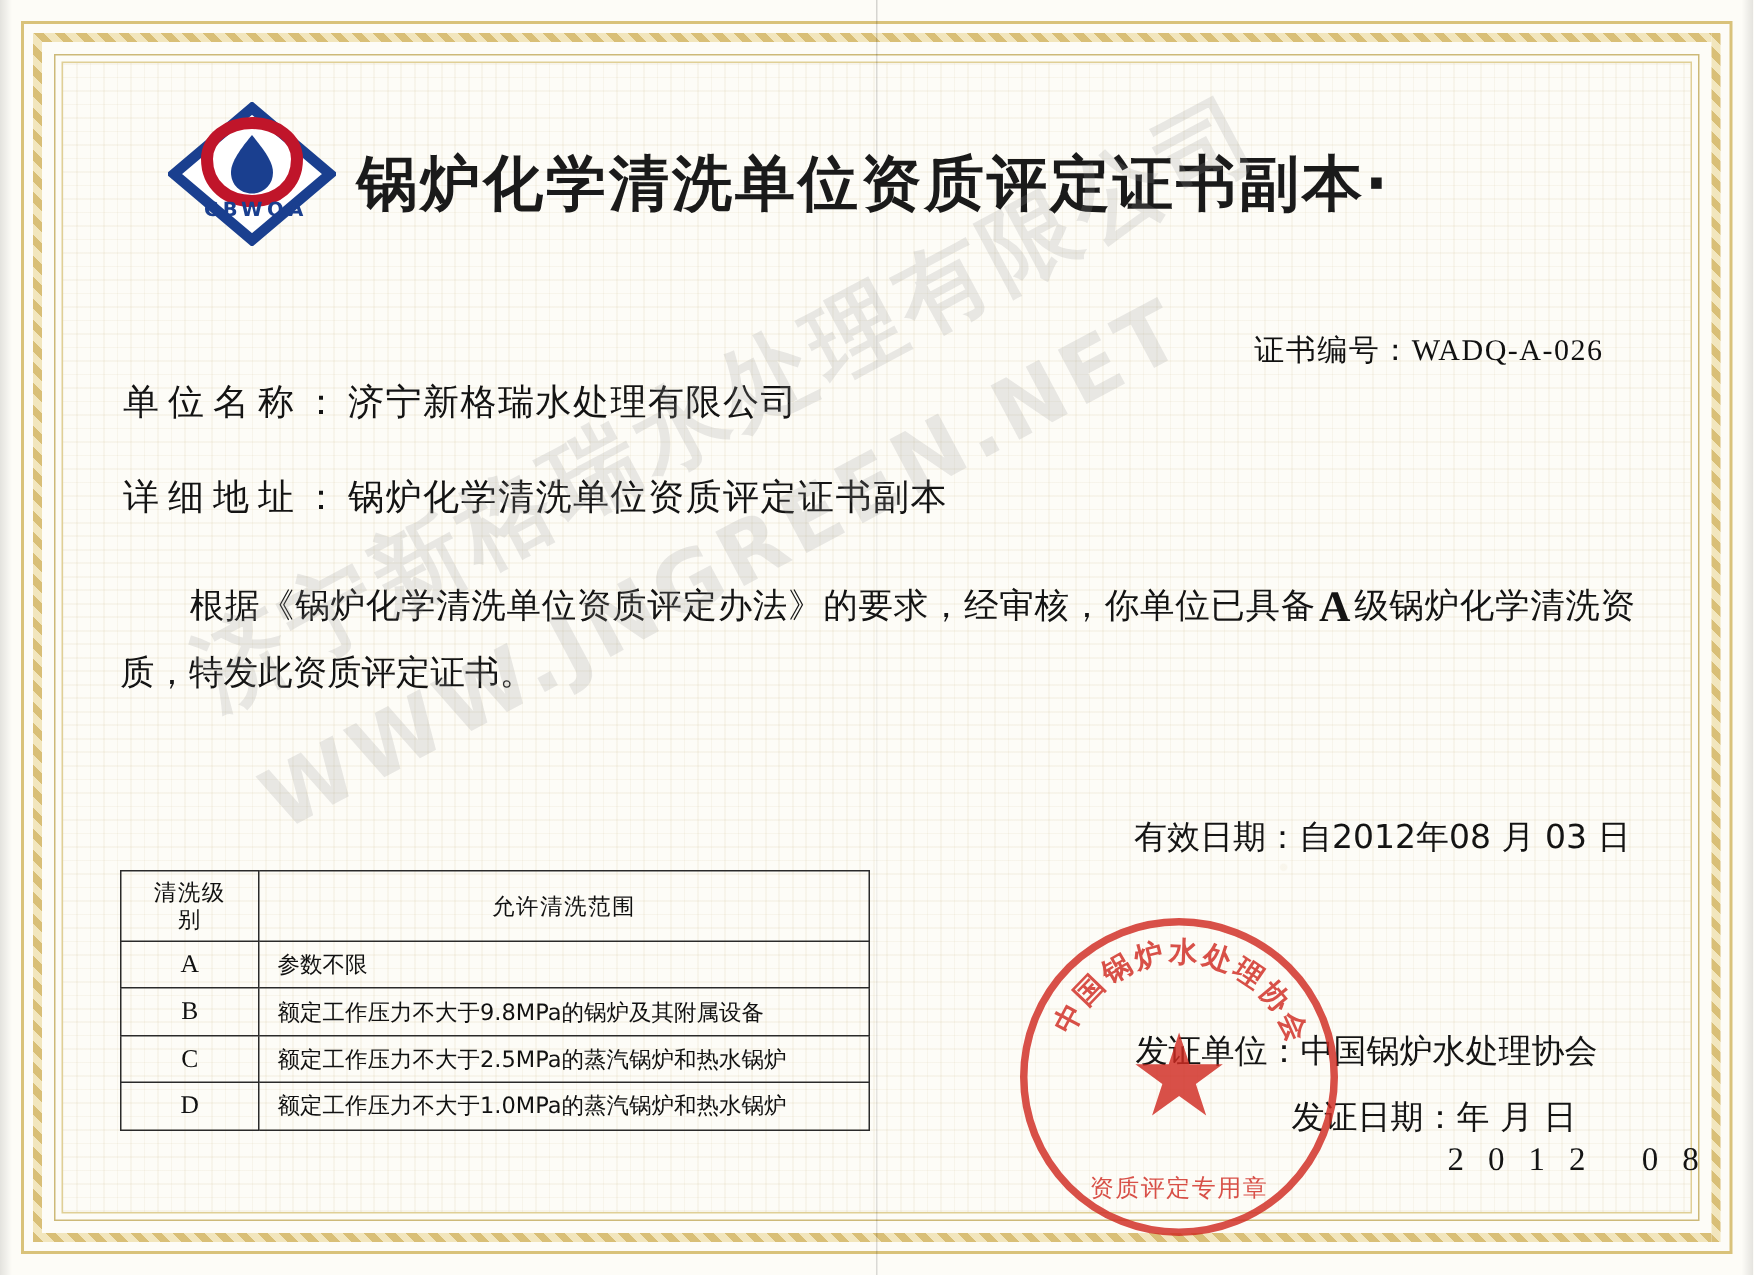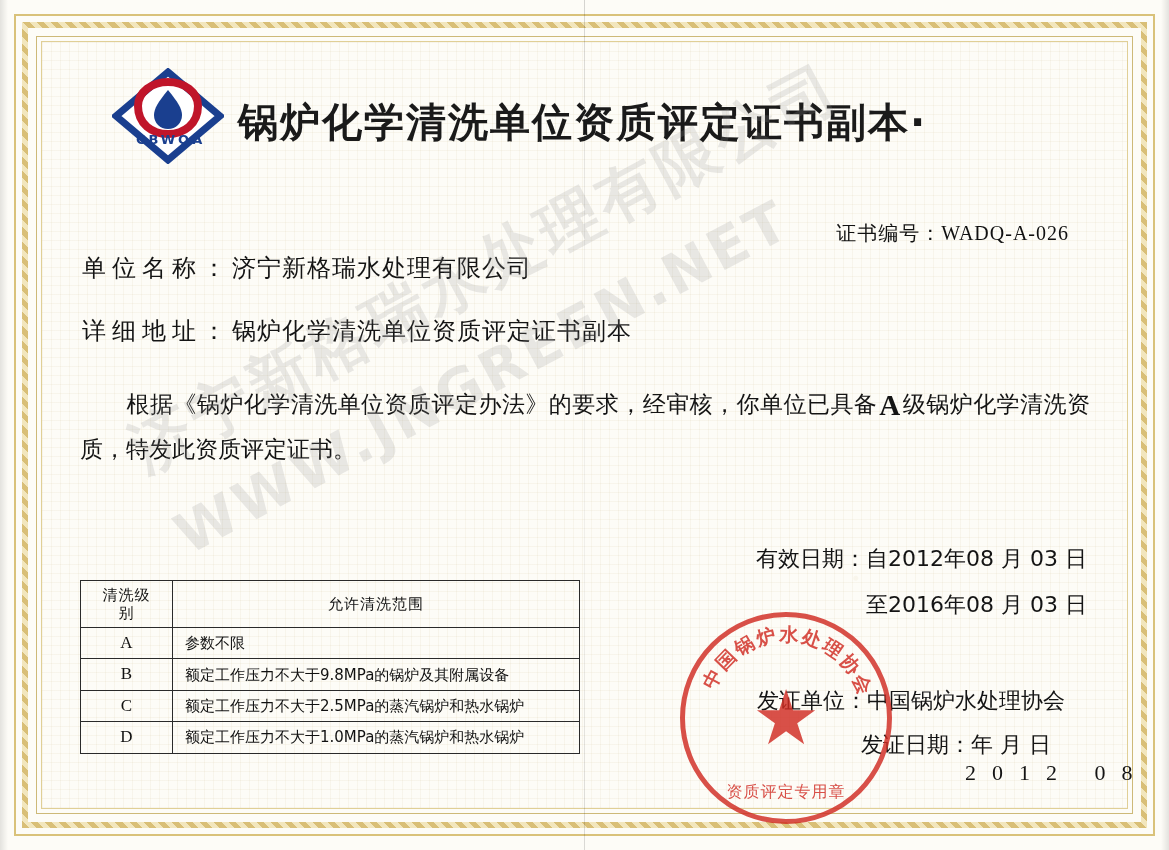--- a/index.html
+++ b/index.html
@@ -323,23 +323,20 @@
         <tr>
           <td class="lvl">D</td>
           <td class="rng">额定工作压力不大于1.0MPa的蒸汽锅炉和热水锅炉</td>
         </tr>
       </tbody>
     </table>
 
     <div class="dates">
       <div>
         <span>有效日期：</span><span>自2012年08 月 03 日</span>
-      </div>
-      <div class="row2">
-        <span>至2016年08 月 03 日</span>
       </div>
     </div>
 
     <div class="issuer">
       <span>发证单位：</span><span>中国锅炉水处理协会</span>
     </div>
 
     <div class="issue-date">
       <span>发证日期：</span><span>年   月   日</span>
       <span class="nums">2012  08  15</span>

